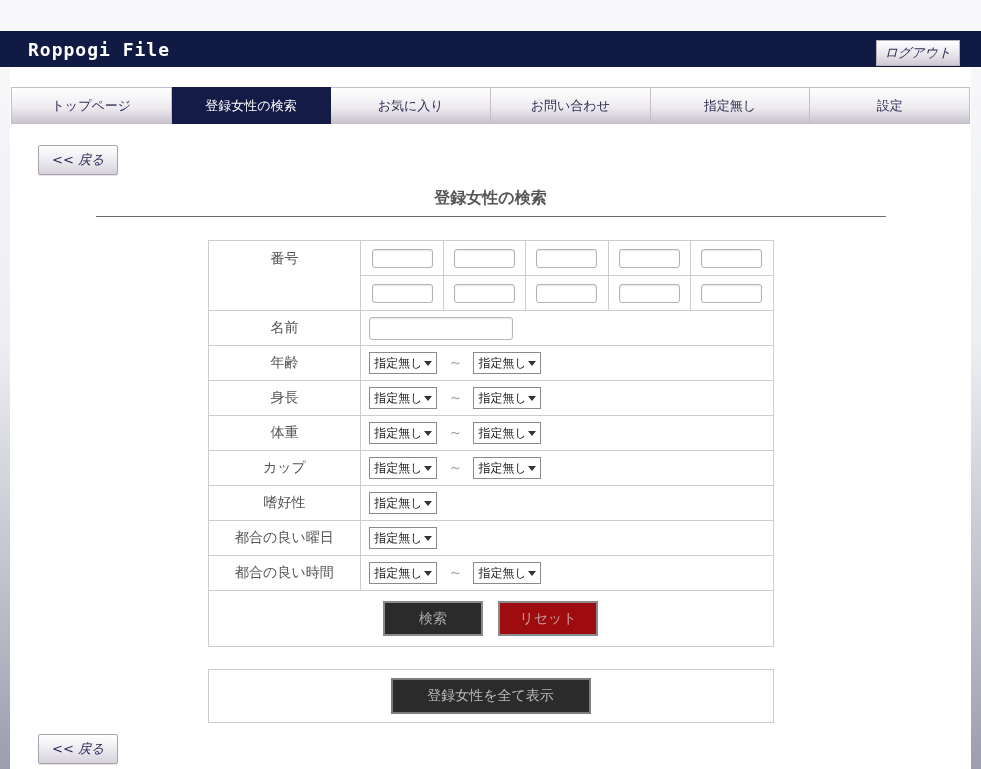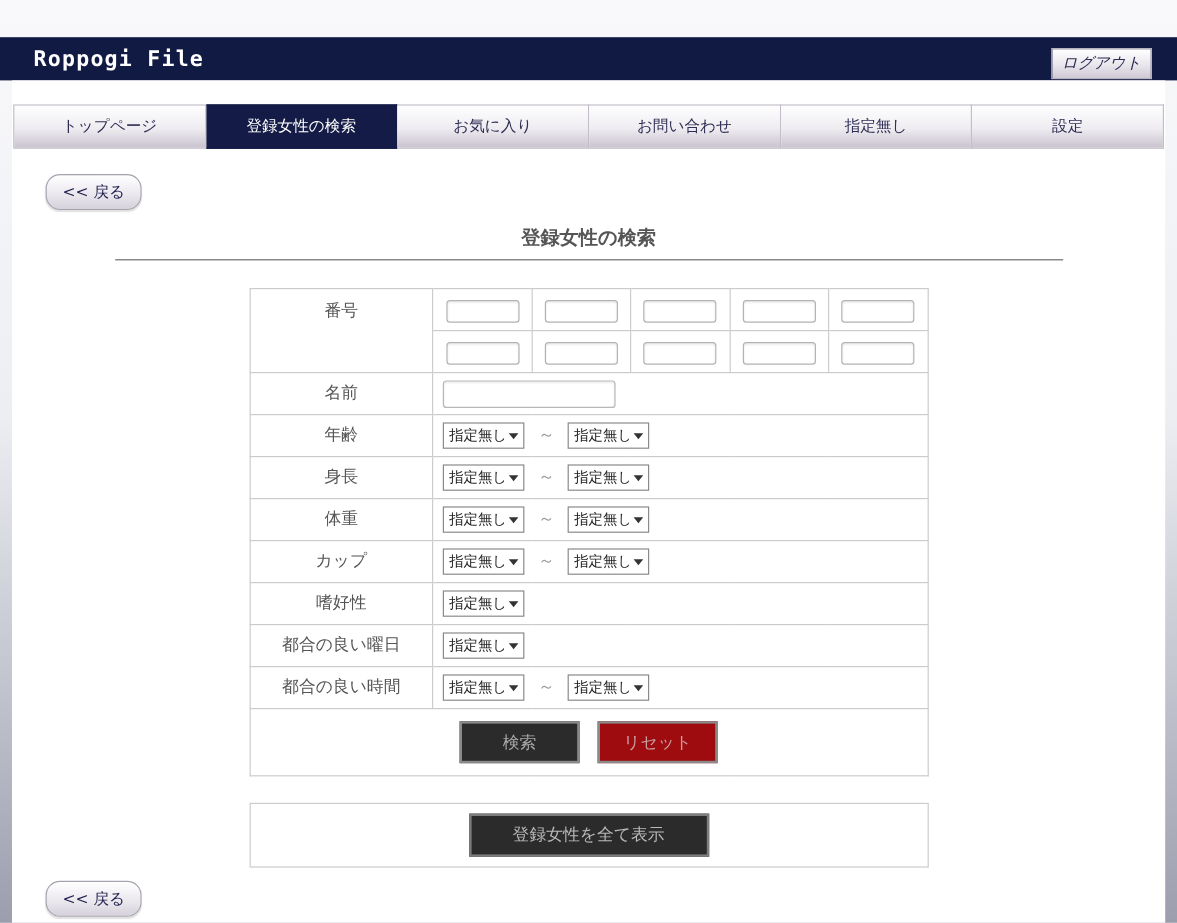--- a/index.html
+++ b/index.html
@@ -39,23 +39,24 @@
     border:1px solid #c4bec8; border-left:none;
   }
   .tab:first-child { border-left:1px solid #c4bec8; }
   .tab.active {
     background:#141b46; color:#ffffff; border-color:#141b46;
   }
   
   .back-btn {
     display:inline-block; margin:21px 0 0 28px; padding:5px 13px;
     background: linear-gradient(to bottom, #ffffff 0%, #ebe8ee 55%, #d6d1db 100%);
-    border:1px solid #a9a3af; border-radius:12px;
+    border:1px solid #a9a3af; border-radius:2px;
     color:#1f1f4e; font-size:13px; font-family:inherit; cursor:pointer;
     box-shadow:0 1px 1px rgba(0,0,0,0.12);
+    font-style:italic;
   }
   .back-btn.bottom { margin:11px 0 0 28px; }
   
   .page-title {
     margin-top:13px; text-align:center; font-size:16px; font-weight:bold; color:#555555;
   }
   .title-divider {
     width:790px; margin:7px auto 0; border-bottom:1px solid #6b6b6b;
   }
   

